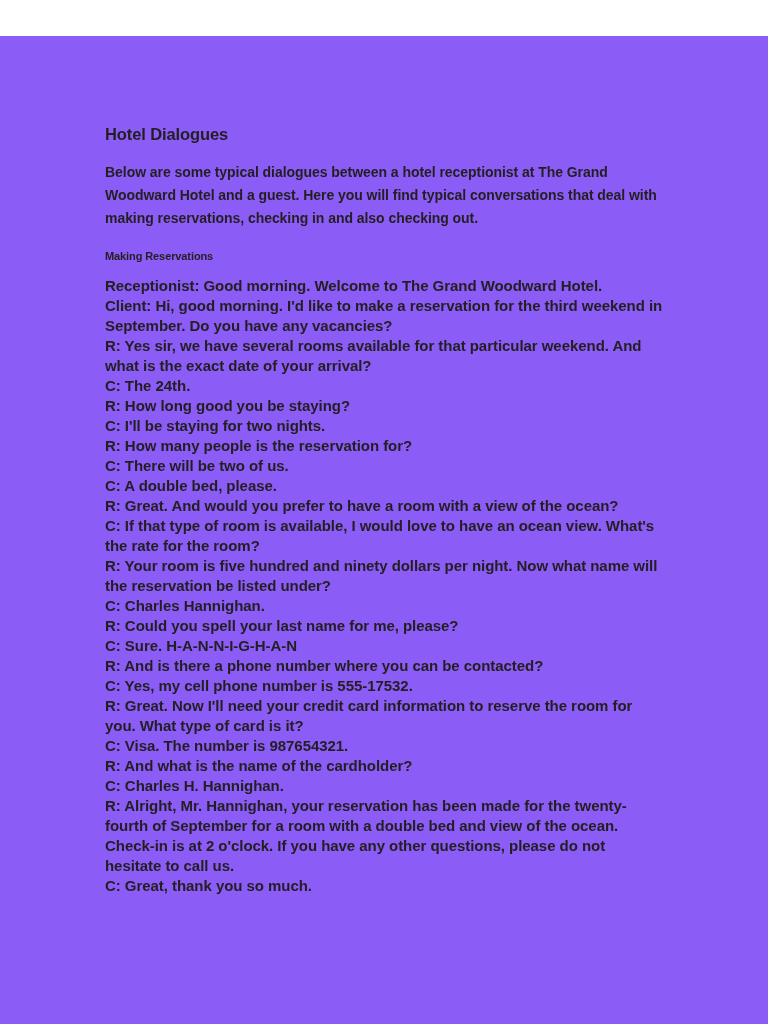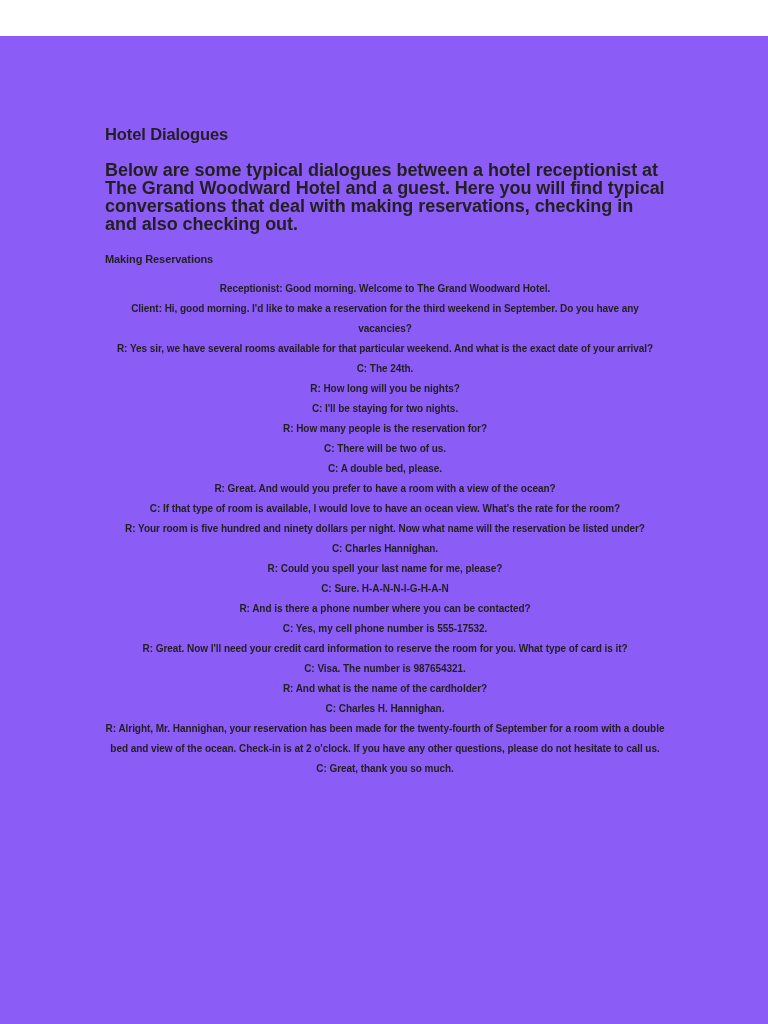--- a/index.html
+++ b/index.html
@@ -30,49 +30,49 @@
   .doc-title {
     font-size: 16.5px;
     font-weight: bold;
     letter-spacing: -0.1px;
     line-height: 1.25;
     margin: 0 0 16px 0;
     color: #231f20;
   }
 
   .intro-paragraph {
-    font-size: 18px;
+    font-size: 14px;
     font-weight: 600;
-    line-height: 18px;
+    line-height: 23px;
     margin: 0 0 20px 0;
     color: #231f20;
     max-width: 560px;
     letter-spacing: -0.05px;
   }
 
   .section-title {
     font-size: 11px;
     font-weight: bold;
     letter-spacing: -0.1px;
     line-height: 1.25;
     margin: 0 0 13px 0;
     color: #231f20;
   }
 
   .dialogue {
     max-width: 562px;
   }
 
   .dialogue-line {
-    font-size: 10px;
+    font-size: 15px;
     font-weight: 600;
     line-height: 20px;
     color: #231f20;
     letter-spacing: -0.05px;
-    text-align: center;
+    text-align: left;
   }
 
   .speaker {
     font-weight: bold;
   }
 
   .utterance {
     font-weight: 600;
   }
 </style>
@@ -85,21 +85,21 @@
 
   <p class="intro-paragraph">Below are some typical dialogues between a hotel receptionist at The Grand Woodward Hotel and a guest. Here you will find typical conversations that deal with making reservations, checking in and also checking out.</p>
 
   <h2 class="section-title">Making Reservations</h2>
 
   <div class="dialogue">
       <p class="dialogue-line" style="margin: 0px;"><span class="speaker">Receptionist:</span><span class="utterance"> Good morning. Welcome to The Grand Woodward Hotel.</span></p>
       <p class="dialogue-line" style="margin: 0px;"><span class="speaker">Client:</span><span class="utterance"> Hi, good morning. I'd like to make a reservation for the third weekend in September. Do you have any vacancies?</span></p>
       <p class="dialogue-line" style="margin: 0px;"><span class="speaker">R:</span><span class="utterance"> Yes sir, we have several rooms available for that particular weekend. And what is the exact date of your arrival?</span></p>
       <p class="dialogue-line" style="margin: 0px;"><span class="speaker">C:</span><span class="utterance"> The 24th.</span></p>
-      <p class="dialogue-line" style="margin: 0px;"><span class="speaker">R:</span><span class="utterance"> How long will you be nights?</span></p>
+      <p class="dialogue-line" style="margin: 0px;"><span class="speaker">R:</span><span class="utterance"> How long good you be staying?</span></p>
       <p class="dialogue-line" style="margin: 0px;"><span class="speaker">C:</span><span class="utterance"> I'll be staying for two nights.</span></p>
       <p class="dialogue-line" style="margin: 0px;"><span class="speaker">R:</span><span class="utterance"> How many people is the reservation for?</span></p>
       <p class="dialogue-line" style="margin: 0px;"><span class="speaker">C:</span><span class="utterance"> There will be two of us.</span></p>
       <p class="dialogue-line" style="margin: 0px;"><span class="speaker">C:</span><span class="utterance"> A double bed, please.</span></p>
       <p class="dialogue-line" style="margin: 0px;"><span class="speaker">R:</span><span class="utterance"> Great. And would you prefer to have a room with a view of the ocean?</span></p>
       <p class="dialogue-line" style="margin: 0px;"><span class="speaker">C:</span><span class="utterance"> If that type of room is available, I would love to have an ocean view. What's the rate for the room?</span></p>
       <p class="dialogue-line" style="margin: 0px;"><span class="speaker">R:</span><span class="utterance"> Your room is five hundred and ninety dollars per night. Now what name will the reservation be listed under?</span></p>
       <p class="dialogue-line" style="margin: 0px;"><span class="speaker">C:</span><span class="utterance"> Charles Hannighan.</span></p>
       <p class="dialogue-line" style="margin: 0px;"><span class="speaker">R:</span><span class="utterance"> Could you spell your last name for me, please?</span></p>
       <p class="dialogue-line" style="margin: 0px;"><span class="speaker">C:</span><span class="utterance"> Sure. H-A-N-N-I-G-H-A-N</span></p>

